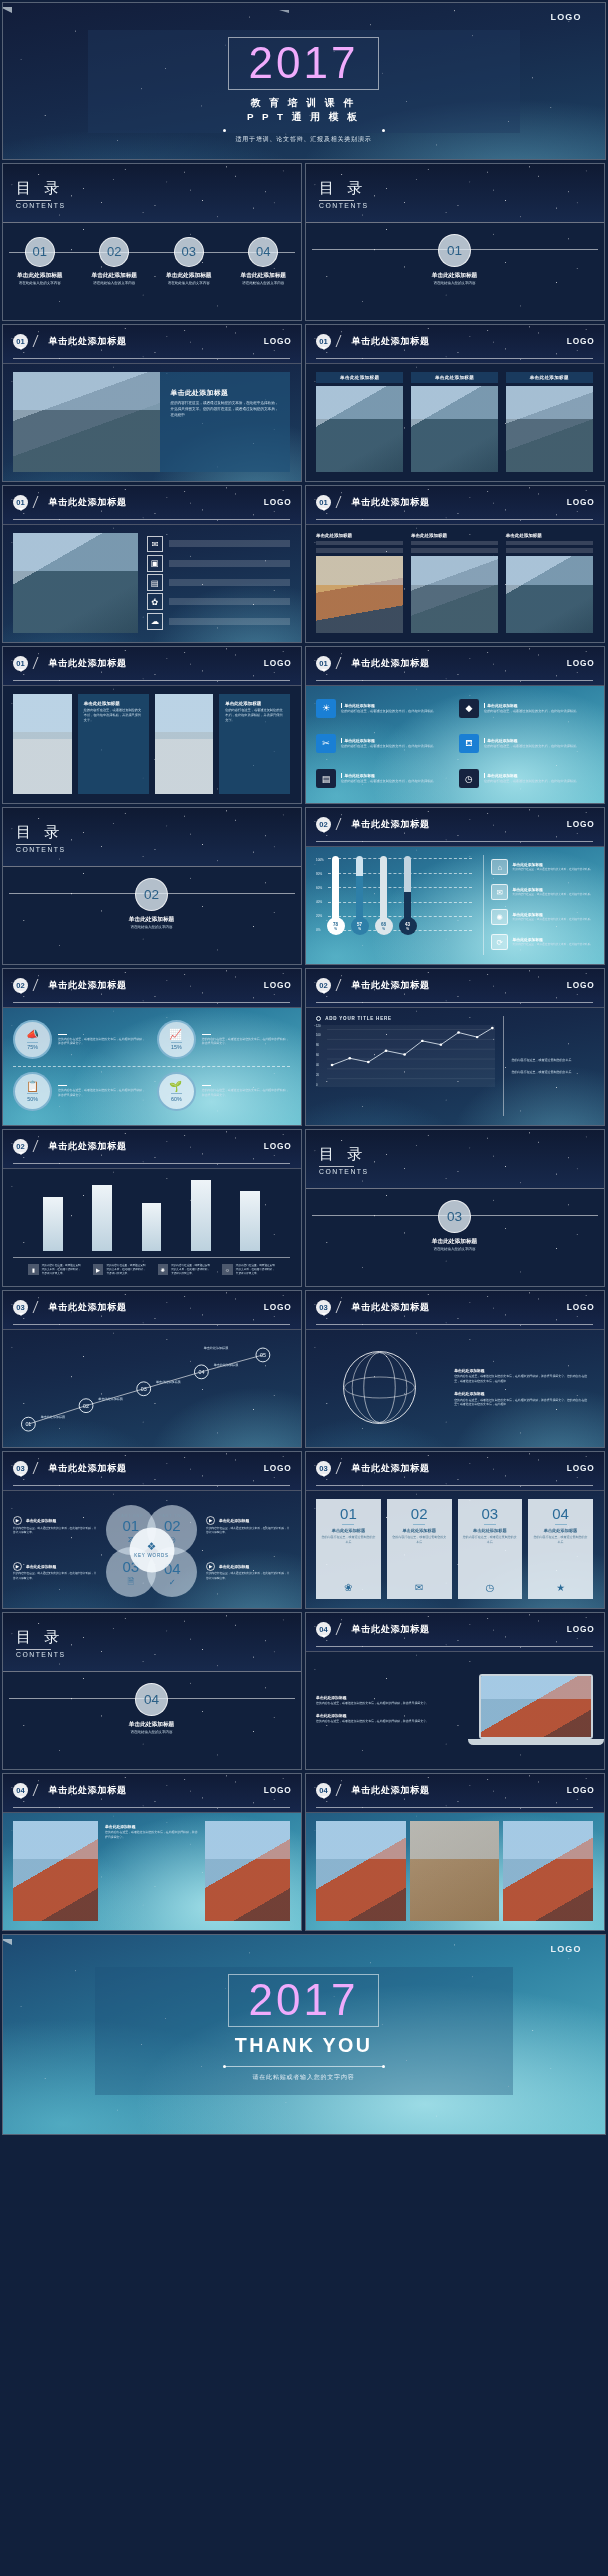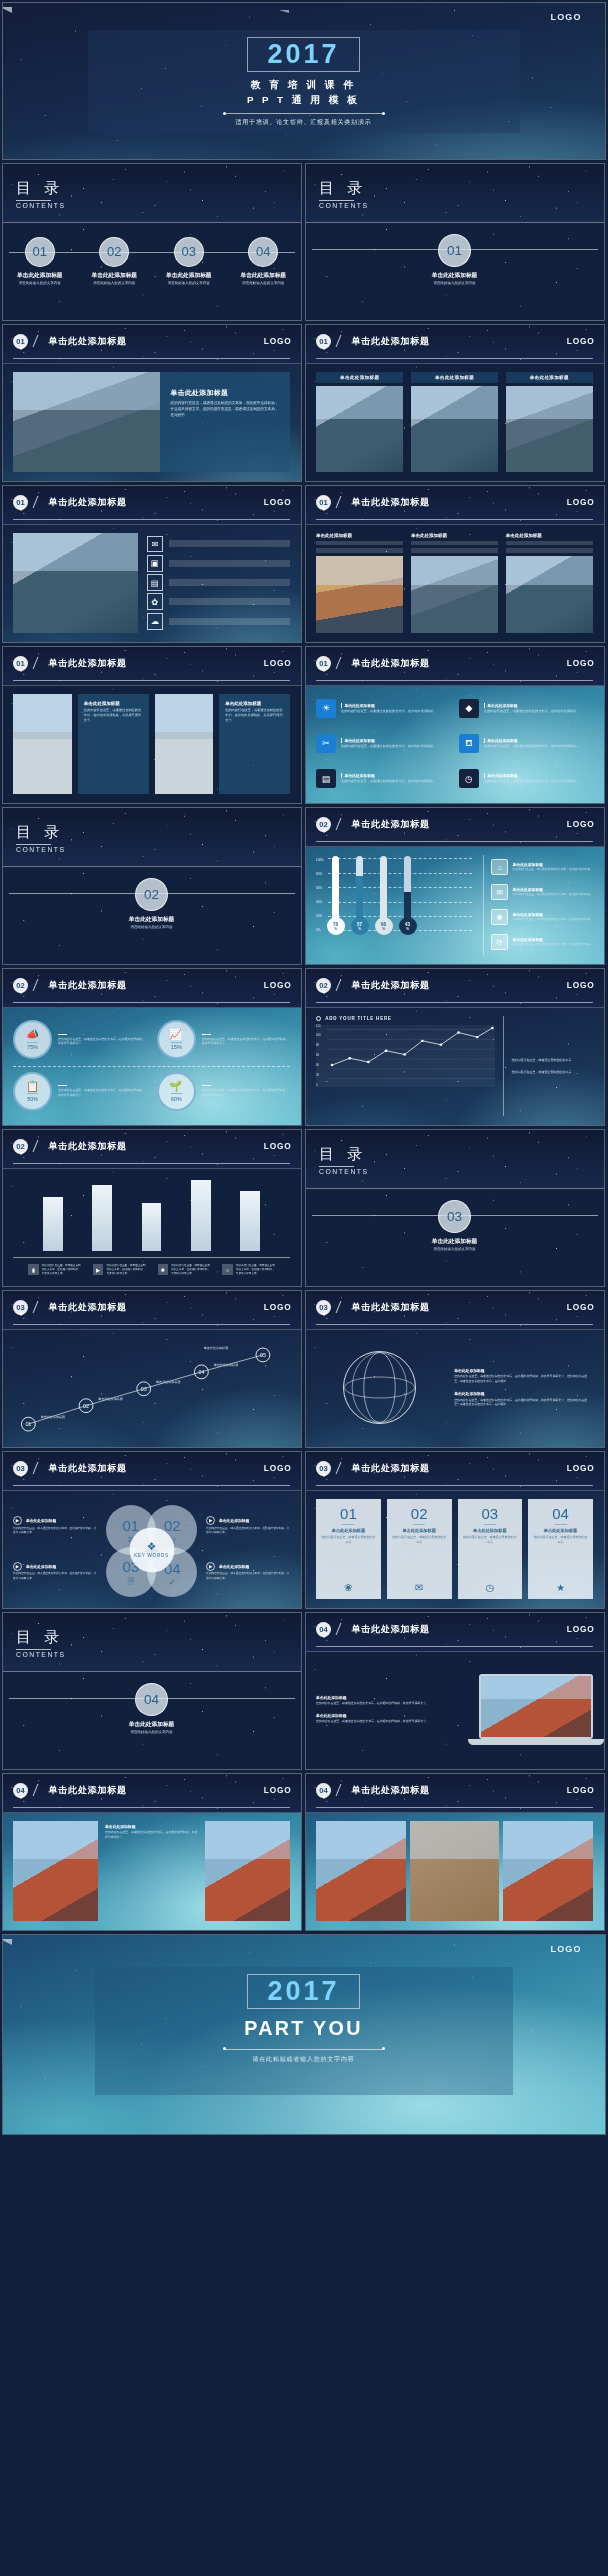--- a/index.html
+++ b/index.html
@@ -92,21 +92,21 @@
            background:rgba(255,255,255,.55); z-index:4; }
 
   
   .cover-logo { position:absolute; top:9px; right:23px; font-size:9px;
                 font-weight:bold; letter-spacing:1.1px; color:#e9f1f7; z-index:5; }
   .cover-panel { position:absolute; left:85px; right:85px; top:27px; bottom:26px;
                  background:rgba(30,58,96,.42); z-index:4;
                  display:flex; flex-direction:column; align-items:center;
                  padding-top:7.6px; }
   .year-box { border:0.8px solid rgba(255,255,255,.55); padding:1.5px 19.7px 3px; }
-  .year { font-size:27px; font-weight:700; color:#7dd3fc; letter-spacing:3px;
+  .year { font-size:44px; font-weight:400; color:#f0abfc; letter-spacing:3px;
           line-height:1.05; }
   .cn-title { margin-top:6px; font-size:9.8px; font-weight:bold; letter-spacing:3px;
               color:#fff; text-align:center; line-height:1.5; }
   .cover-div { margin-top:5.3px; width:159px; height:0.8px; background:rgba(255,255,255,.6);
                position:relative; }
   .cover-div::before,.cover-div::after{content:"";position:absolute;top:-1.1px;
                width:3px;height:3px;border-radius:50%;background:#fff;}
   .cover-div::before{left:-1.5px;} .cover-div::after{right:-1.5px;}
   .cover-sub { margin-top:4.5px; font-size:6px; color:#e3edf4; letter-spacing:0.8px; }
 
@@ -1092,20 +1092,20 @@
 
   <div class="slide full" style="height:201px;">
     <div class="bg bg-light"></div>
       <div class="stars" style="opacity:.6;"></div>
     <div class="plane p1"></div>
     <div class="cover-logo">LOGO</div>
     <div class="cover-panel" style="top:32px;bottom:39px;left:92px;right:92px;background:rgba(28,80,120,.35);">
       <div class="year-box">
         <div class="year">2017</div>
       </div>
-      <div class="thanks">PART YOU</div>
+      <div class="thanks">THANK YOU</div>
       <div class="cover-div" style="margin-top:9px;"></div>
       <div class="cover-sub" style="margin-top:6px;">请在此粘贴或者输入您的文字内容</div>
     </div>
   </div>
 
 </div>
 
 
 </body></html>

